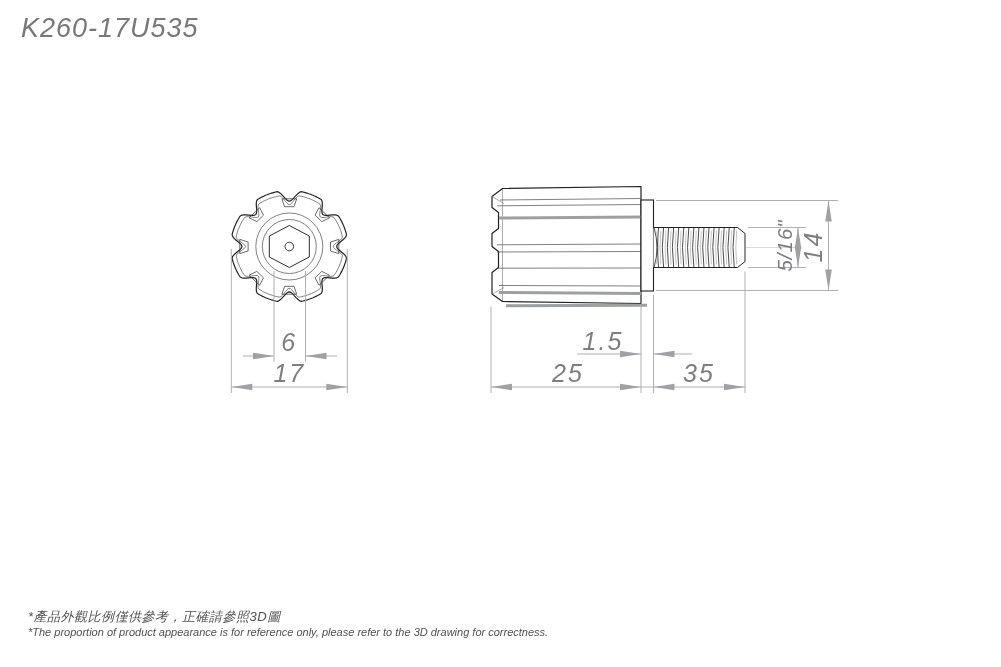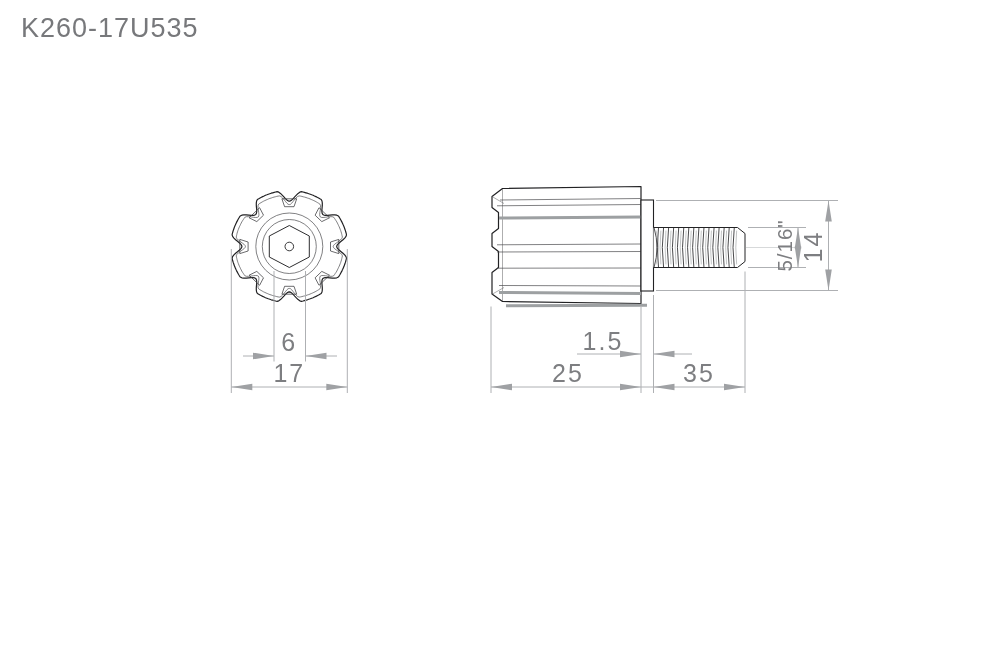--- a/index.html
+++ b/index.html
@@ -1,17 +1,17 @@
 <!DOCTYPE html>
 <html><head>
 <meta charset="utf-8">
 <style>
   html,body{margin:0;padding:0;background:#ffffff;}
   .sheet{position:relative;width:1001px;height:667px;background:#ffffff;overflow:hidden;
-         font-family:"Liberation Sans",sans-serif;}
+         font-family:"Liberation Sans",sans-serif;font-style:italic;}
   .title{position:absolute;left:21px;top:13px;font-size:27px;letter-spacing:1px;
          color:#77787b;font-weight:400;}
   .drawing-svg{position:absolute;left:0;top:0;}
   .pl{stroke:#222224;fill:none;stroke-width:1.2;stroke-linejoin:round;}
   .thin{stroke:#4b4b4d;stroke-width:.7;fill:none;}
   .faint{stroke:#6a6a6c;stroke-width:.55;fill:none;}
   .thick{stroke:#9da0a2;stroke-width:3;fill:none;}
   .de,.dl{stroke:#aeb0b3;stroke-width:1;fill:none;}
   .ar{fill:#9fa1a4;stroke:none;}
   text.dim{fill:#7d7e81;font-family:"Liberation Sans",sans-serif;letter-spacing:2px;}
@@ -155,15 +155,19 @@
       <text class="dim" x="289.3" y="350.5" font-size="25" text-anchor="middle">6</text>
       <text class="dim" x="289.3" y="382" font-size="25" text-anchor="middle">17</text>
       <text class="dim" x="603" y="350" font-size="25" text-anchor="middle">1.5</text>
       <text class="dim" x="568" y="381.5" font-size="25" text-anchor="middle">25</text>
       <text class="dim" x="699" y="381.5" font-size="25" text-anchor="middle">35</text>
       <text class="dim" x="791.5" y="245.5" font-size="20.5" text-anchor="middle" transform="rotate(-90 791.5 245.5)" style="letter-spacing:1px">5/16"</text>
       <text class="dim" x="821.5" y="246.5" font-size="25" text-anchor="middle" transform="rotate(-90 821.5 246.5)">14</text>
     </g>
   </svg>
 
+  <div class="notes">
+    <div class="note-zh">*產品外觀比例僅供參考，正確請參照3D圖</div>
+    <div class="note-en">*The proportion of product appearance is for reference only, please refer to the 3D drawing for correctness.</div>
+  </div>
 
 
 </div>
 
 </body></html>

